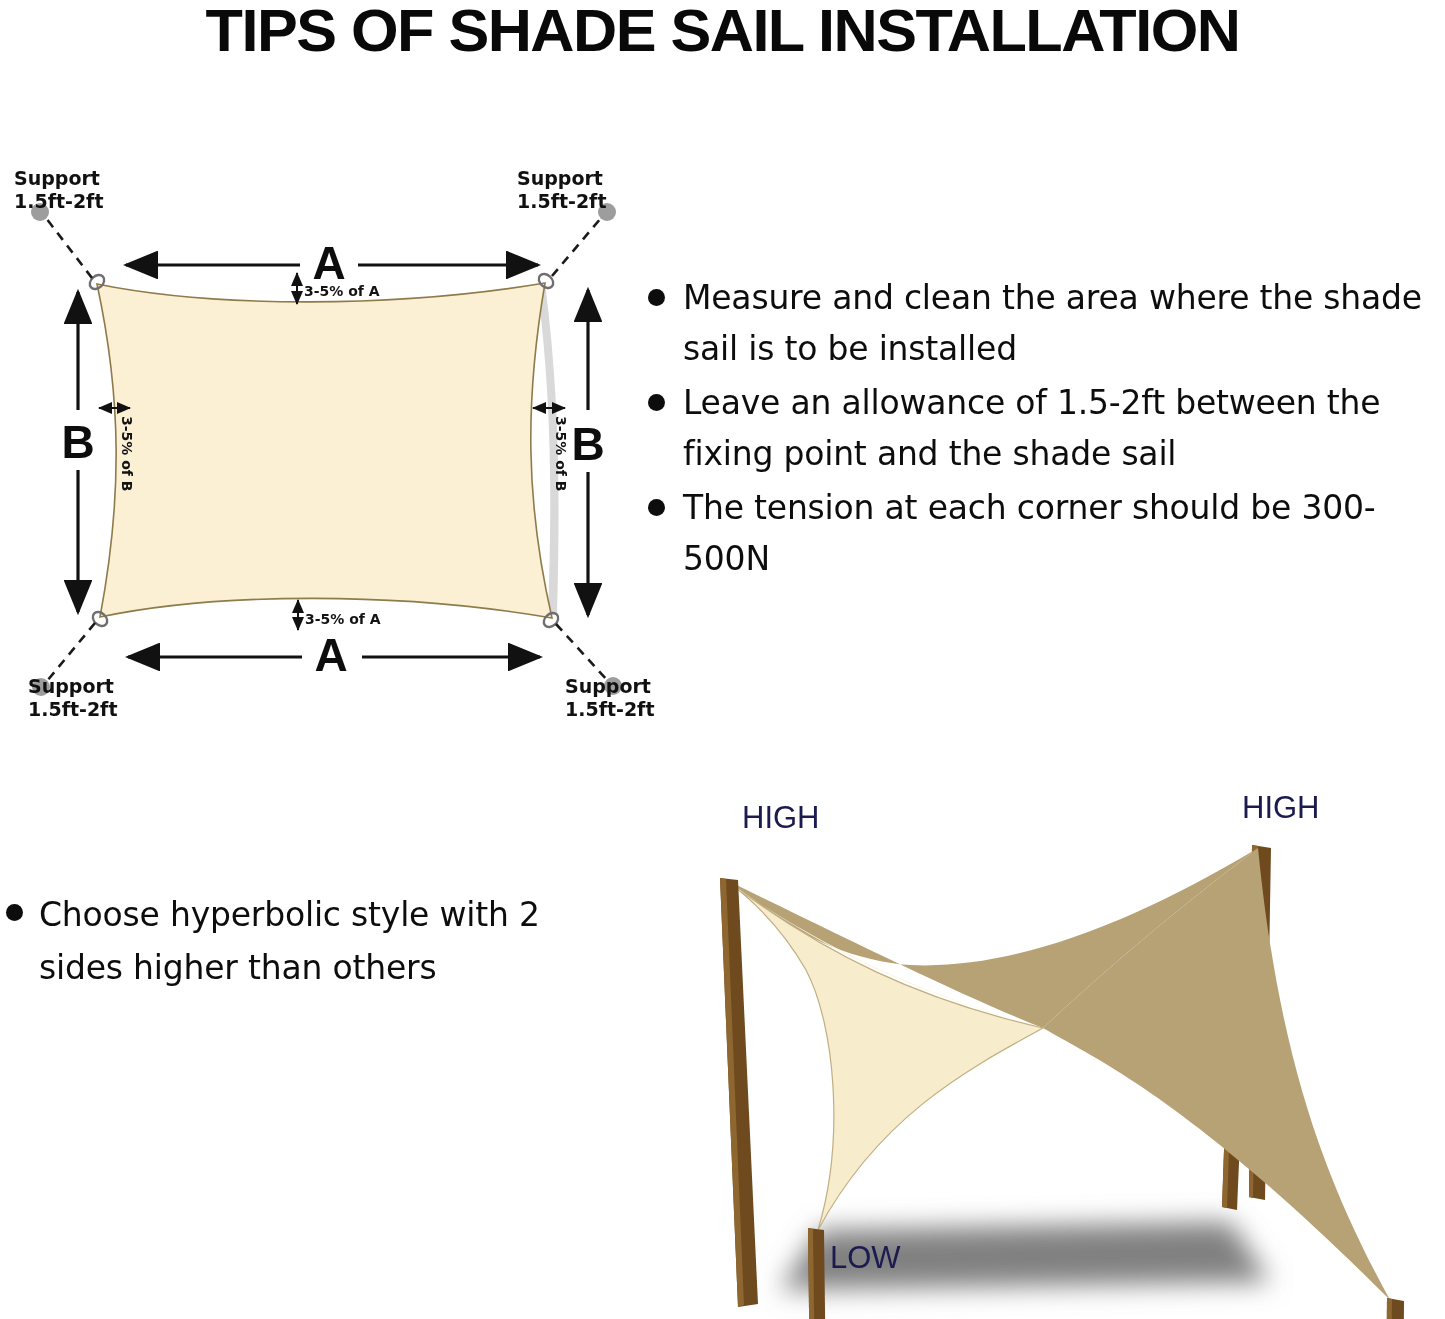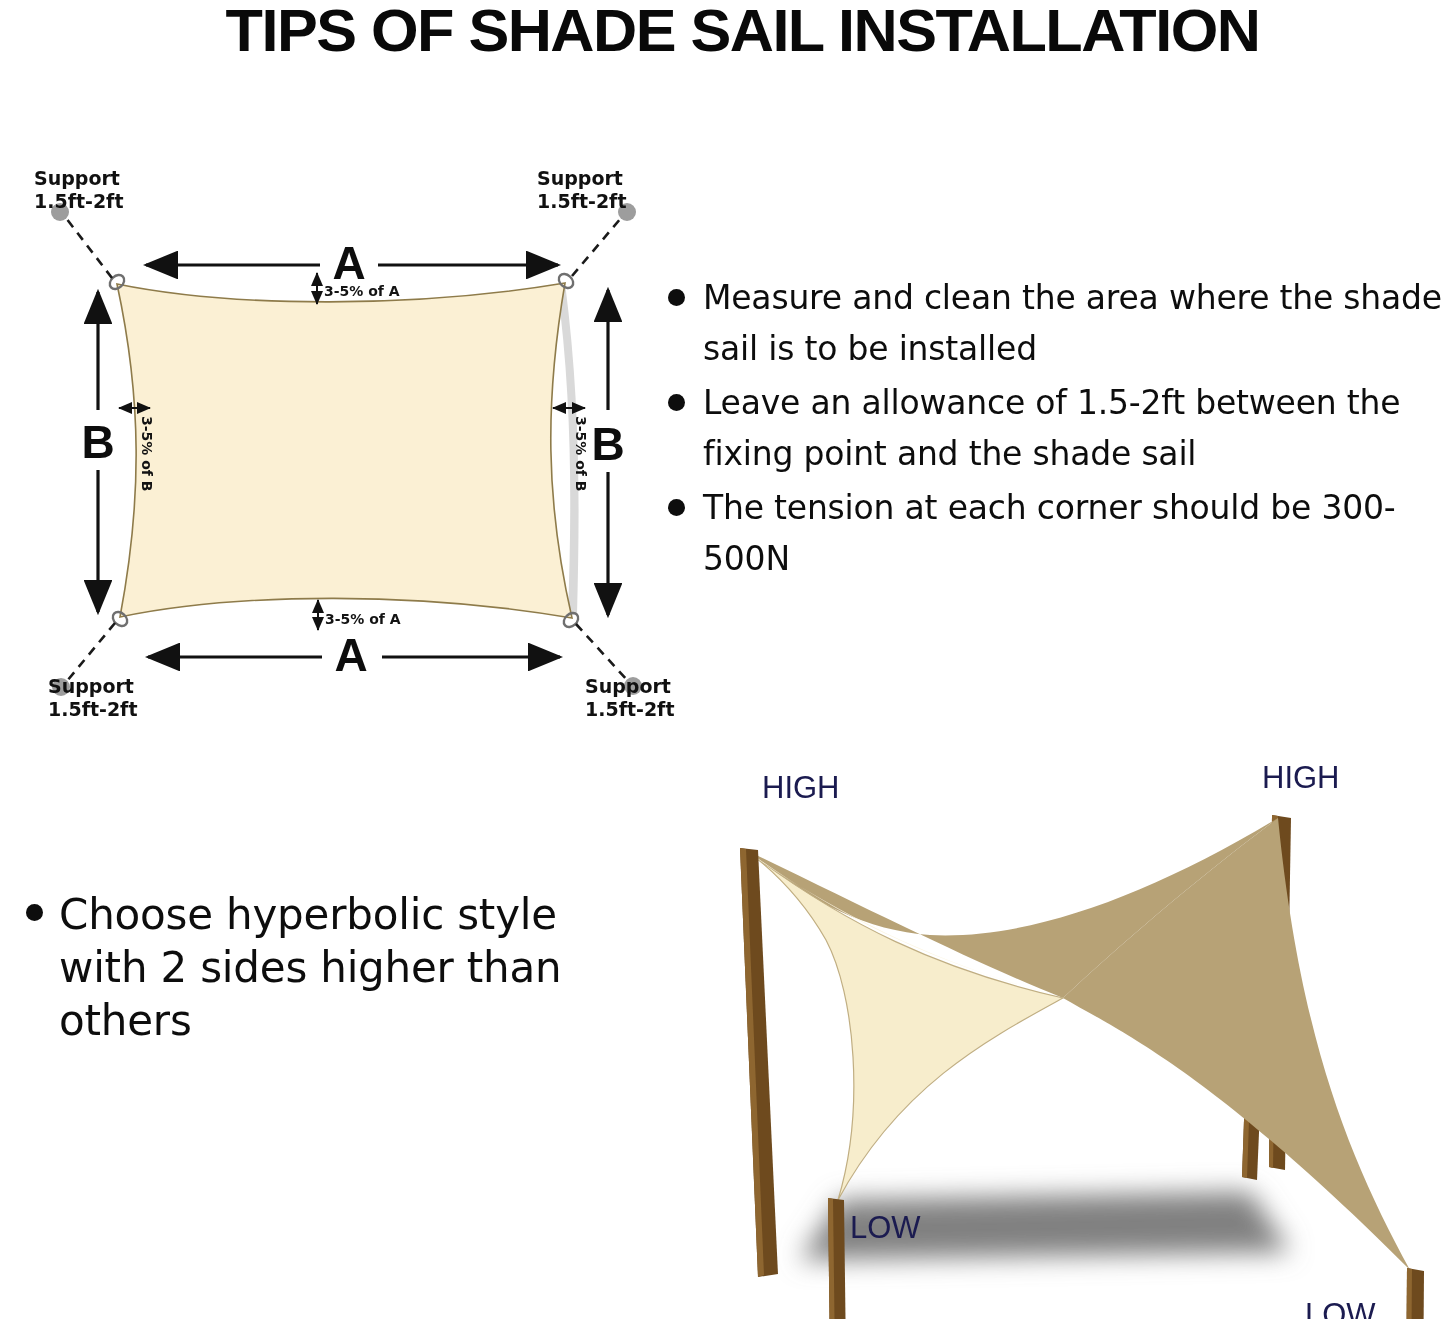--- a/index.html
+++ b/index.html
@@ -8,21 +8,20 @@
     height: 1319px;
     background: #ffffff;
     font-family: "DejaVu Sans", sans-serif;
     overflow: hidden;
   }
   #page {
     position: relative;
     width: 1189px;
     height: 1319px;
     background: #ffffff;
-    margin-left: 20px;
   }
 
   
   #title {
     position: absolute;
     top: -4px;
     left: 0;
     width: 1445px;
     text-align: center;
     font-family: "Liberation Sans", sans-serif;
@@ -64,34 +63,34 @@
   }
 
   
   #tips-bottom {
     position: absolute;
     left: 6px;
     top: 888px;
     width: 620px;
   }
   #tips-bottom .bullet-dot { margin-top: 16px; margin-right: 16px; }
-  #tips-bottom .bullet-text { font-size: 42px; line-height: 53px; }
+  #tips-bottom .bullet-text { font-size: 33px; line-height: 53px; }
 
   
   #diagram-rect {
     position: absolute;
     left: 0;
     top: 160px;
     width: 660px;
     height: 570px;
   }
   #diagram-hyper {
     position: absolute;
     left: 630px;
-    top: 740px;
+    top: 770px;
     width: 815px;
     height: 549px;
   }
   svg { display: block; overflow: visible; }
   .dim-label {
     font-family: "Liberation Sans", sans-serif;
     font-weight: 700;
     fill: #0d0d0d;
   }
   .small-label {

